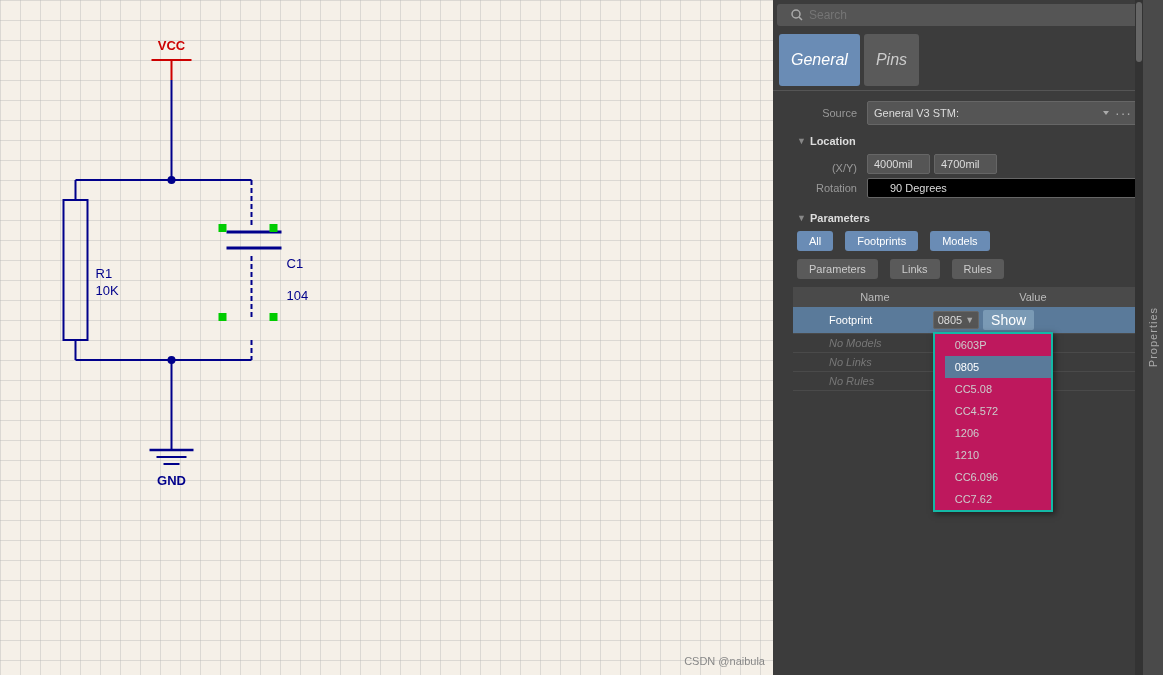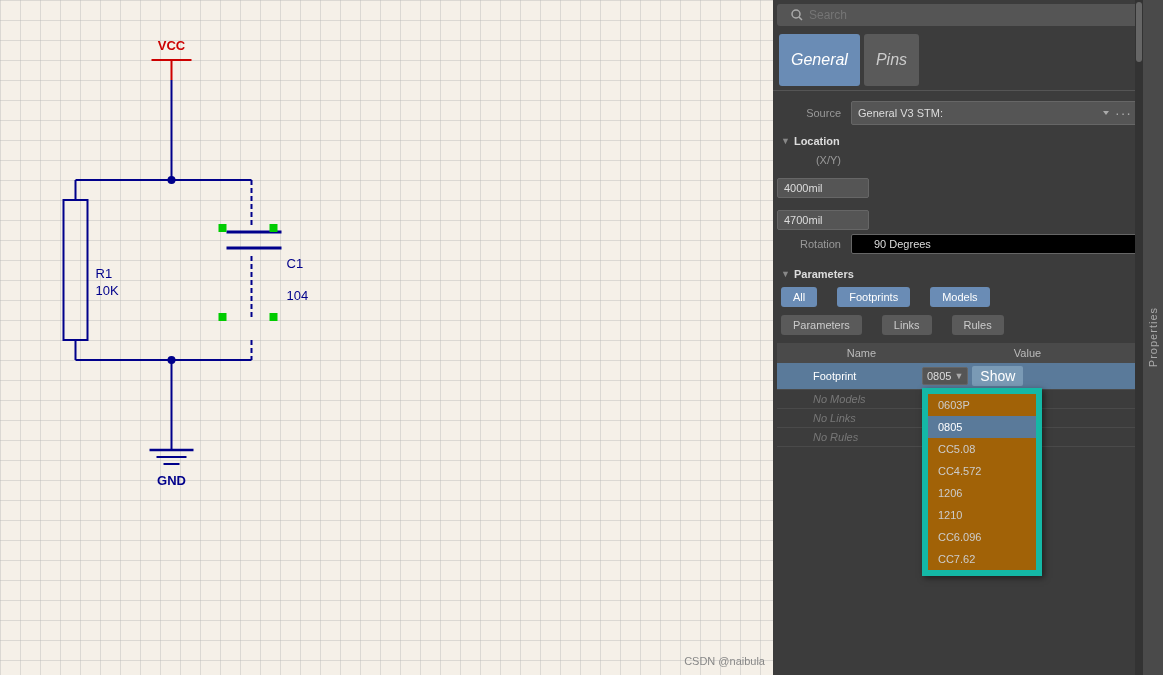--- a/index.html
+++ b/index.html
@@ -98,20 +98,21 @@
       background: #6a8cb5;
       color: #fff;
     }
 
     
     #panel-body {
       flex: 1;
       overflow-y: auto;
       overflow-x: hidden;
       padding: 6px 4px;
+      margin-left: 16px;
     }
     #panel-body::-webkit-scrollbar { width: 6px; }
     #panel-body::-webkit-scrollbar-track { background: #3c3c3c; }
     #panel-body::-webkit-scrollbar-thumb { background: #666; }
 
     
     .prop-row {
       display: flex;
       align-items: center;
       margin: 4px 0;
@@ -150,60 +151,59 @@
       padding: 6px 4px 3px 4px;
       display: flex;
       align-items: center;
       gap: 4px;
     }
     .triangle { font-size: 9px; color: #888; }
 
     
     .xy-row {
       display: flex;
-      align-items: flex-start;
+      align-items: flex-end;
       margin: 4px 0;
-      gap: 12px;
-      flex-direction: column;
+      gap: 4px;
     }
     .xy-label {
       color: #999;
       min-width: 70px;
       text-align: right;
       font-size: 11px;
       padding-right: 6px;
     }
     .xy-val {
       background: #555;
       border: 1px solid #666;
       border-radius: 2px;
       color: #ddd;
       padding: 3px 6px;
       font-size: 11px;
-      width: 92px;
+      width: 63px;
     }
 
     
     .rot-select {
       background: #000000;
       border: 1px solid #666;
       border-radius: 2px;
       color: #ddd;
       padding: 3px 22px;
       font-size: 11px;
       flex: 1;
       appearance: none;
       cursor: pointer;
     }
 
     
     .param-buttons {
       display: flex;
       flex-wrap: wrap;
-      gap: 20px;
+      gap: 12px;
       padding: 4px 4px;
     }
     .param-btn {
       background: #6a8cb5;
       color: #fff;
       border: none;
       border-radius: 3px;
       padding: 4px 12px;
       font-size: 11px;
       cursor: pointer;
@@ -269,25 +269,26 @@
       padding: 2px 8px;
       font-size: 14px;
       cursor: pointer;
     }
 
     
     .dropdown-overlay {
       position: absolute;
       top: 100%;
       left: 0;
-      background: #a16207;
-      border: 6px solid #14b8a6;
+      background: #be185d;
+      border: 2px solid #14b8a6;
       z-index: 100;
       min-width: 120px;
       box-shadow: 2px 2px 6px rgba(0,0,0,0.5);
+      padding-left: 10px;
     }
     .dropdown-item {
       padding: 5px 10px;
       font-size: 11px;
       color: #ccc;
       cursor: pointer;
     }
     .dropdown-item:hover, .dropdown-item.selected {
       background: #5a7a9a;
       color: #fff;

